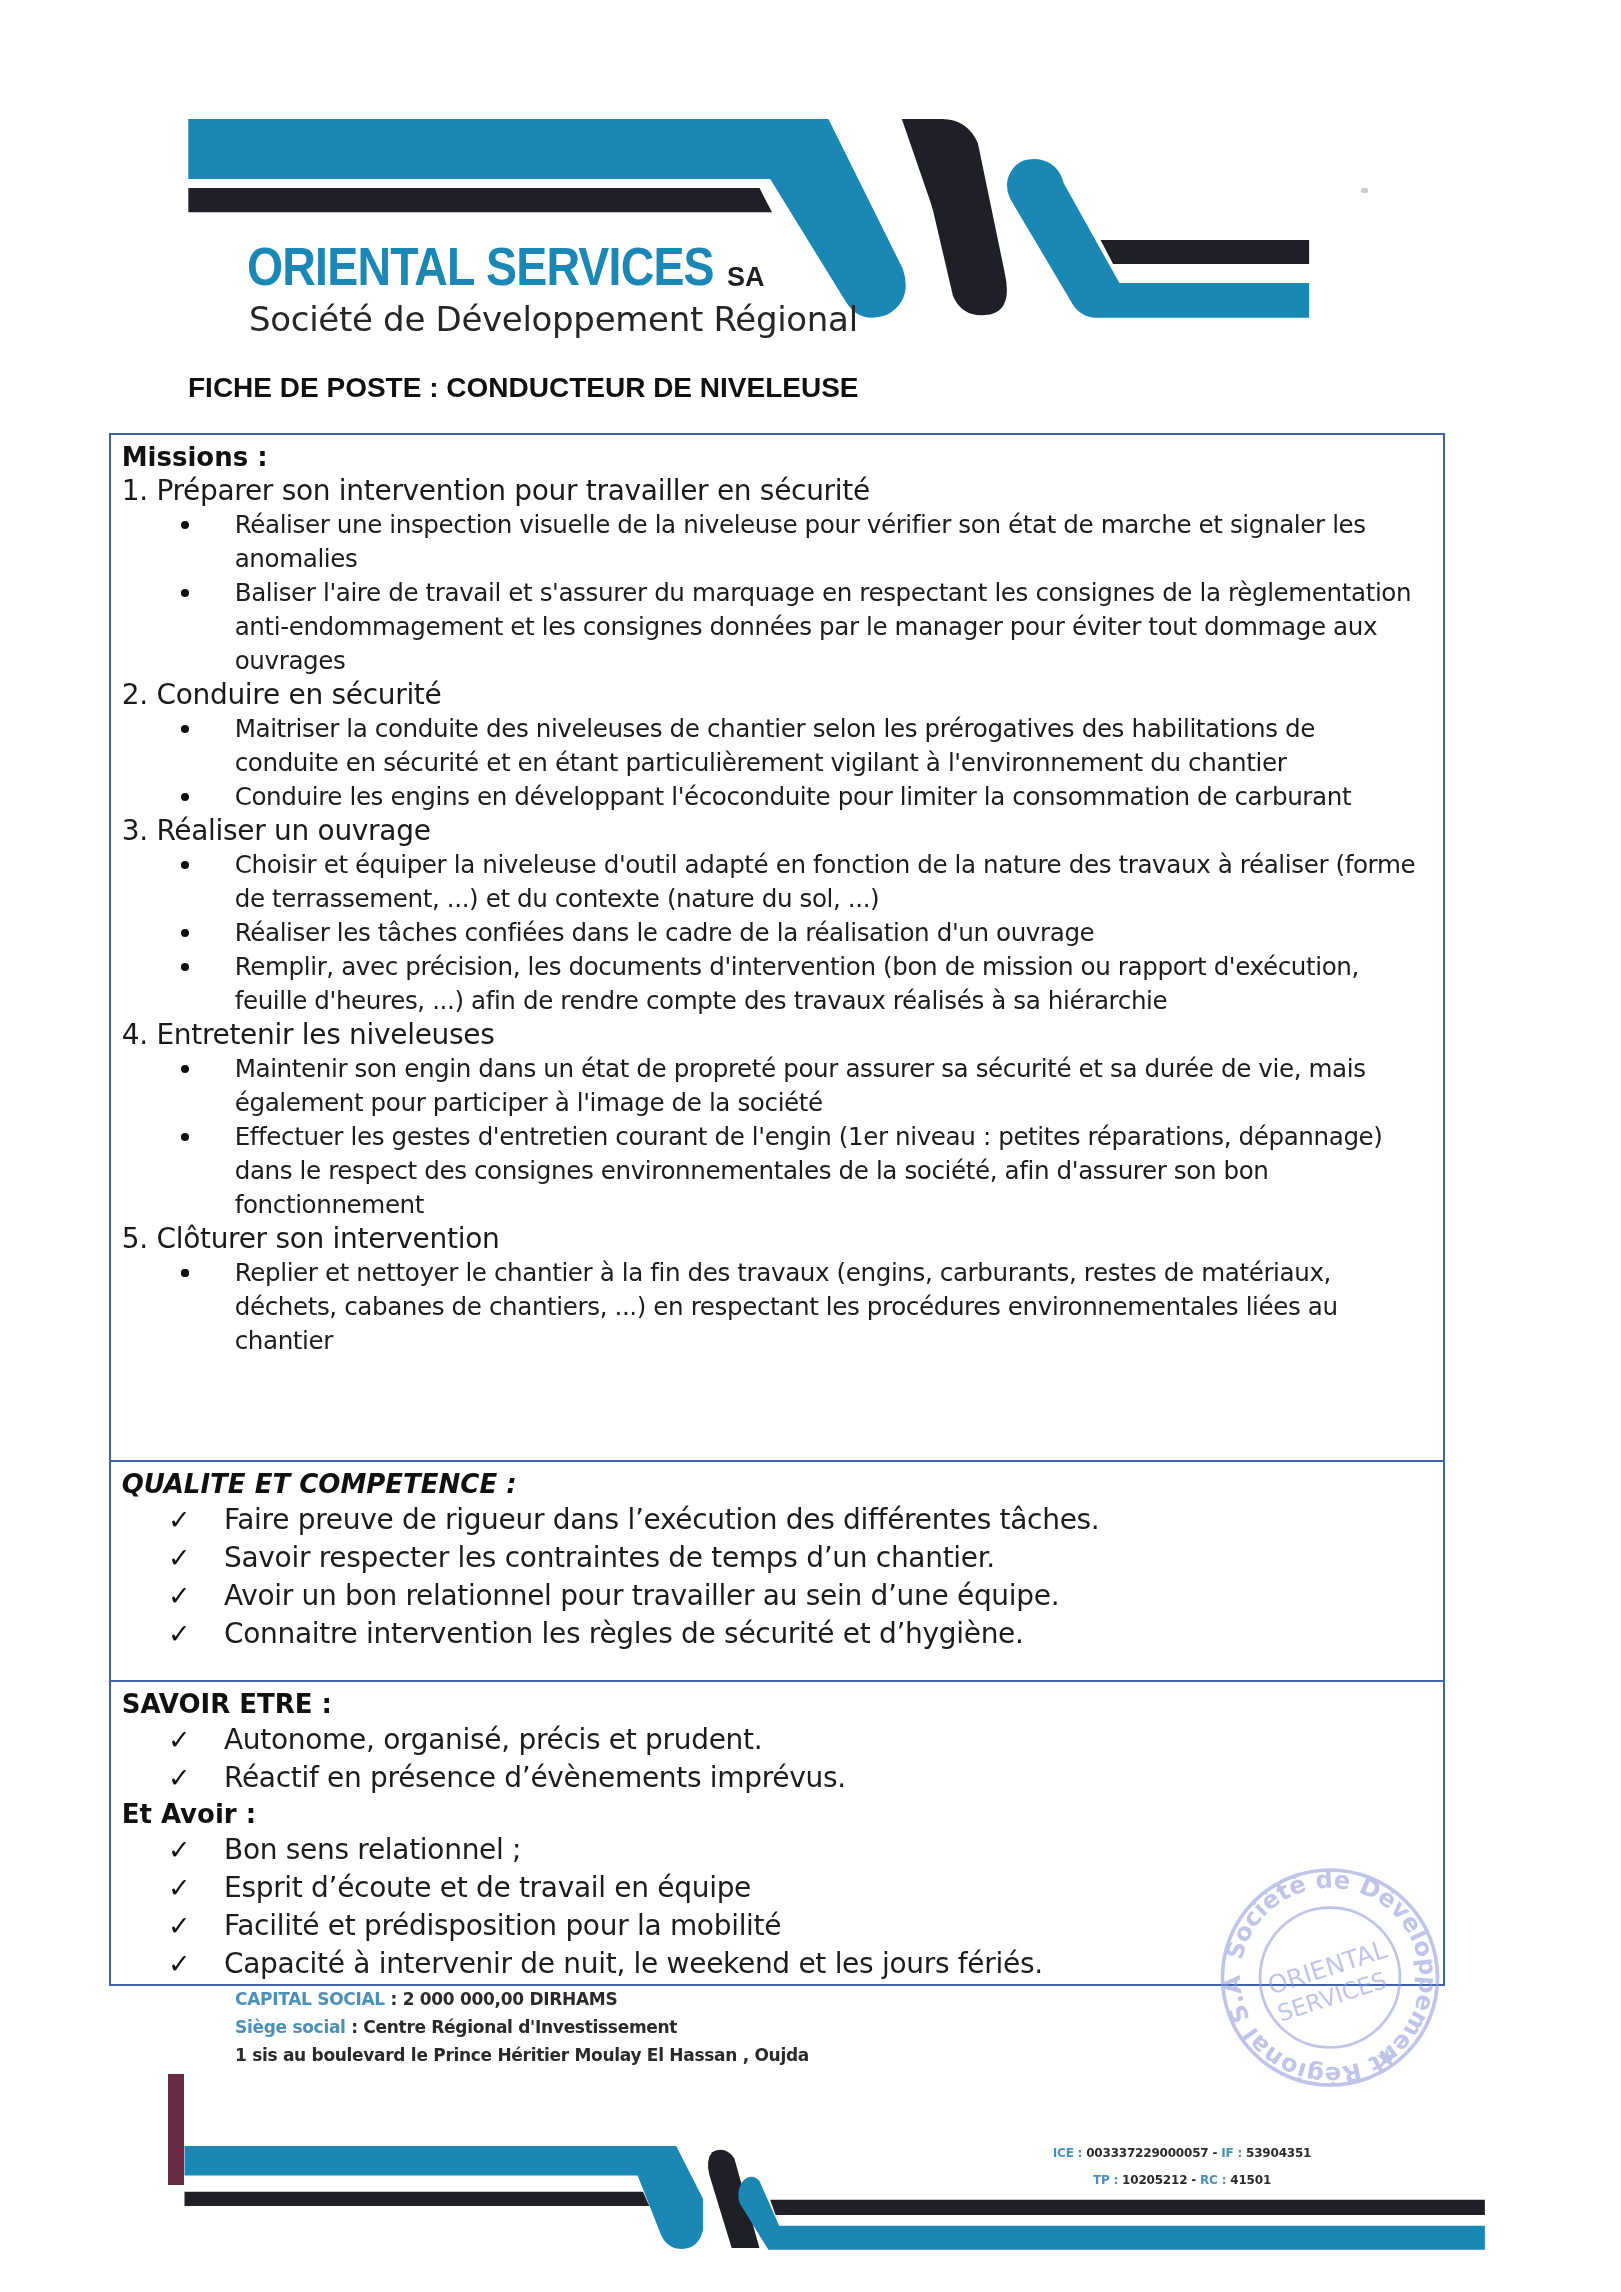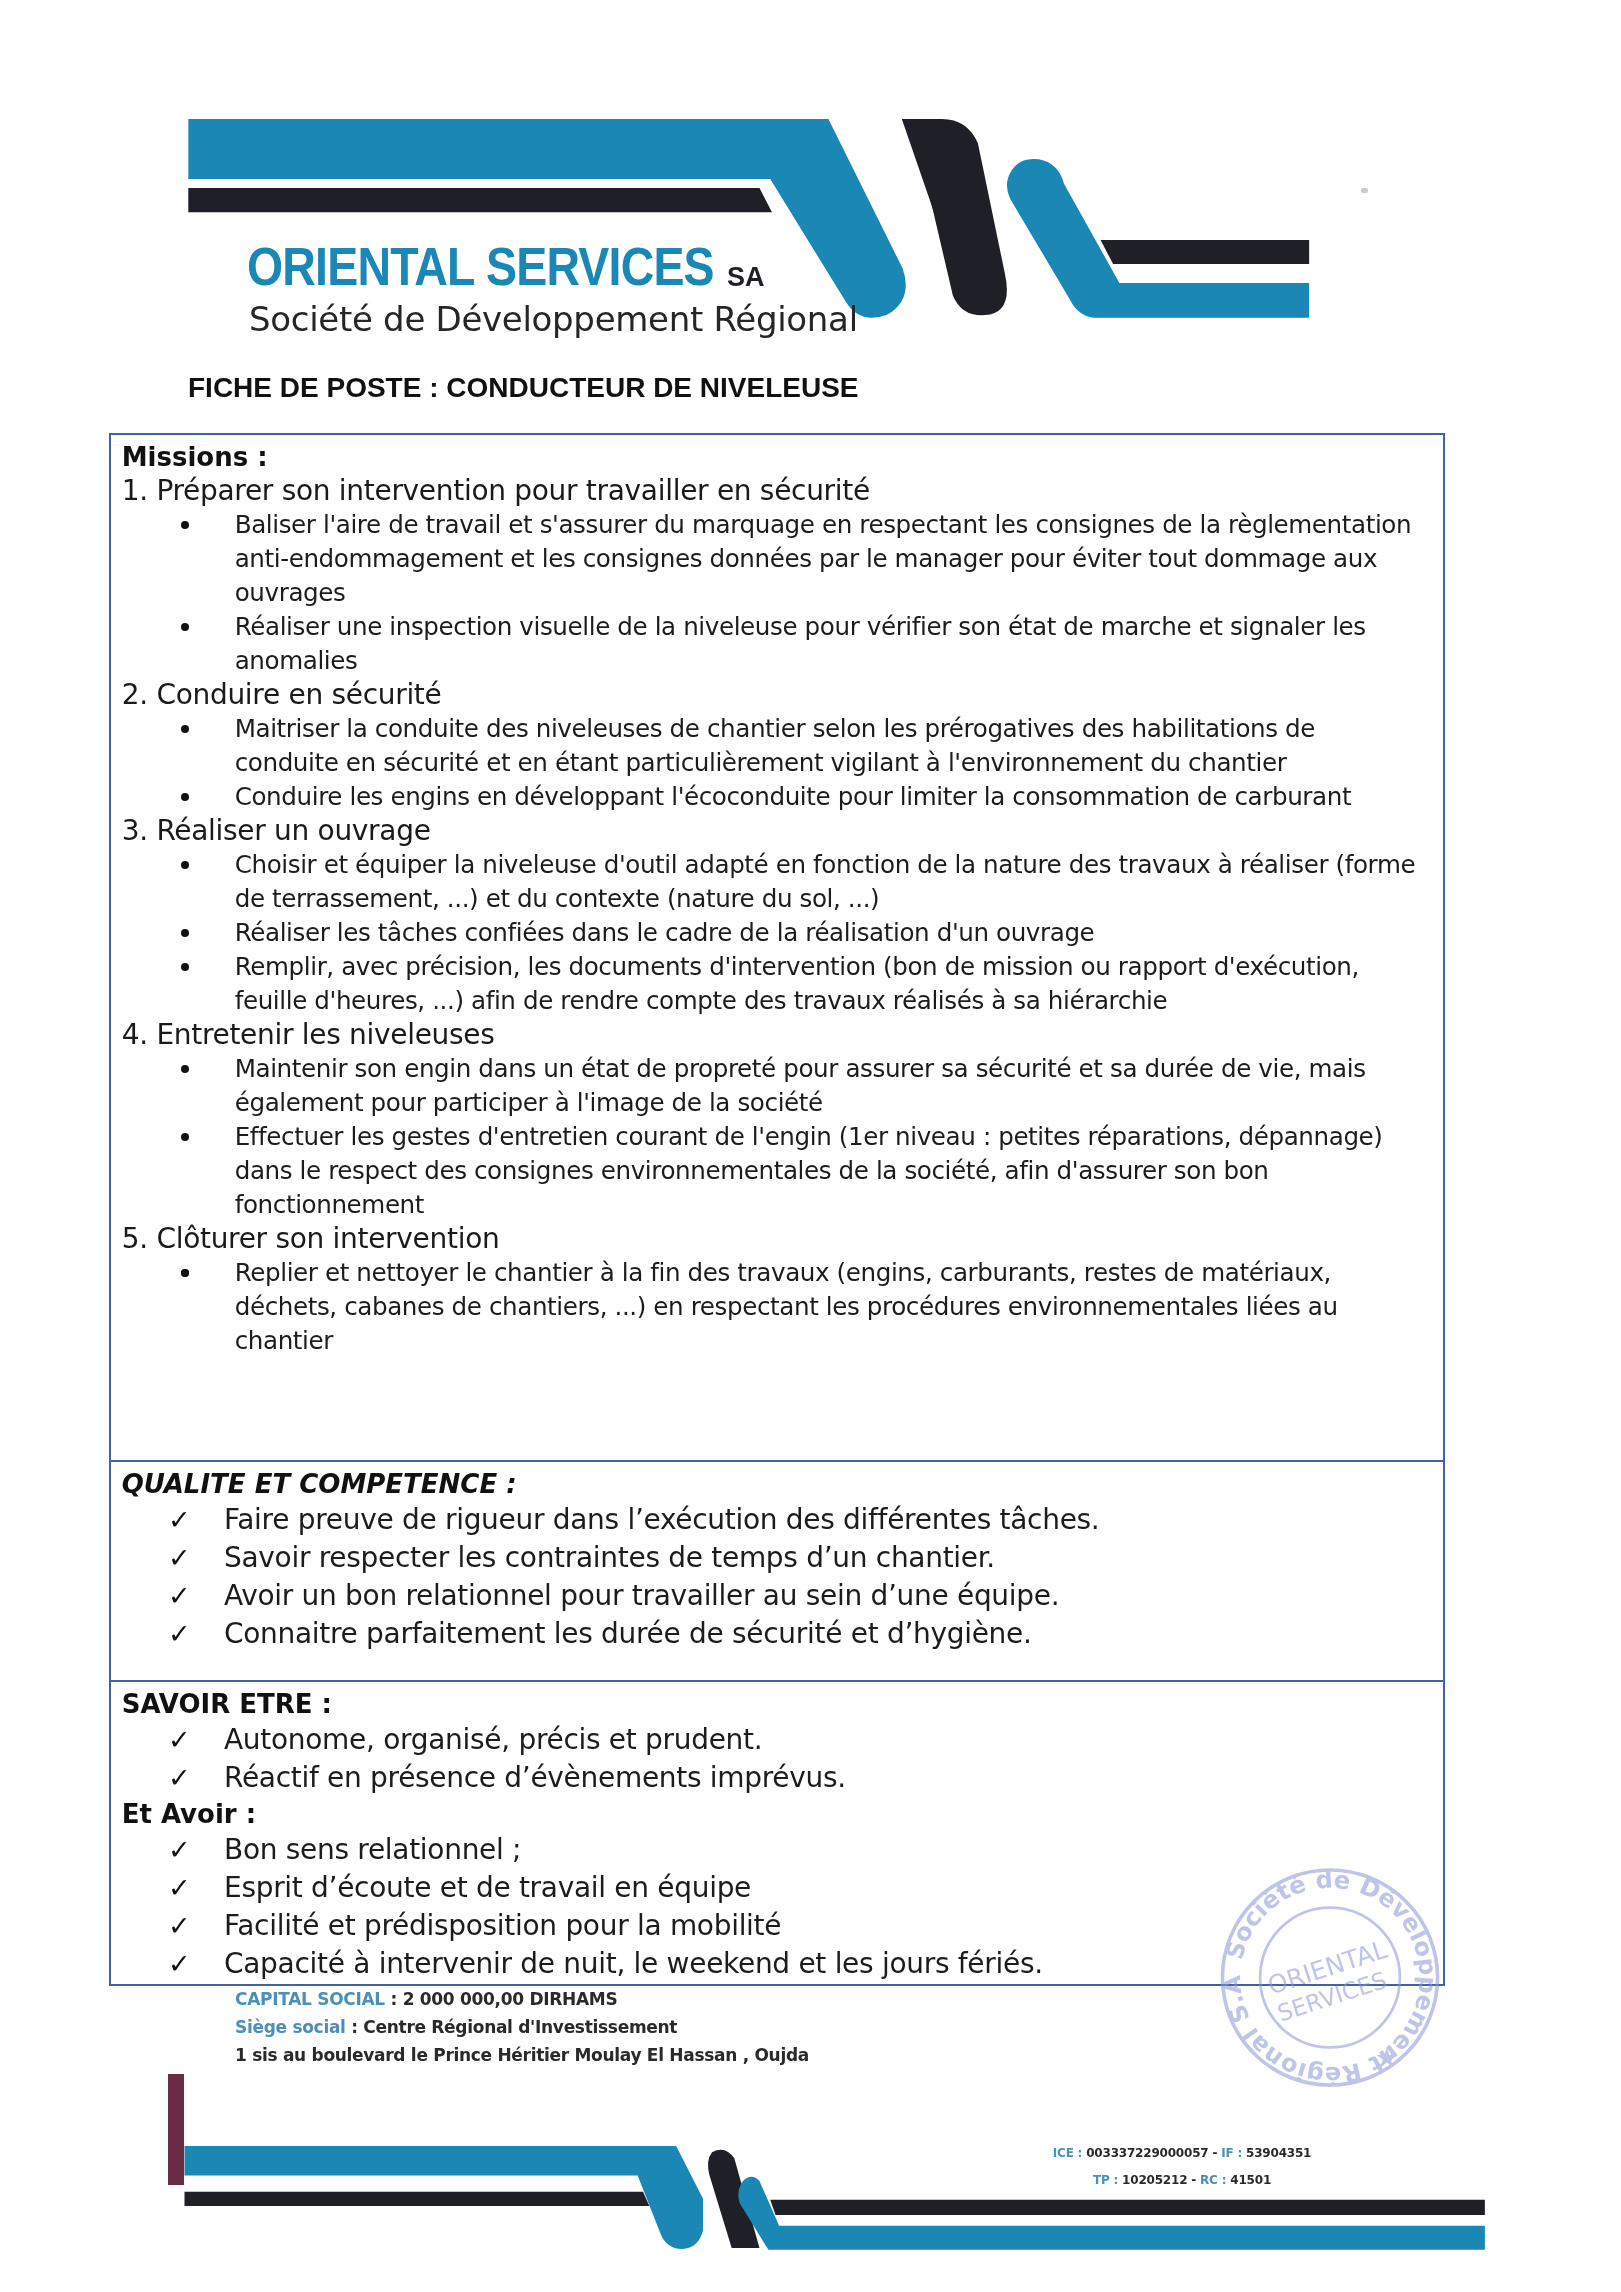--- a/index.html
+++ b/index.html
@@ -120,22 +120,22 @@
 <div class="doc-title">FICHE DE POSTE : CONDUCTEUR DE NIVELEUSE</div>
 
 <div class="box">
 
   <div class="section sec-missions">
     <div class="sec-head">Missions :</div>
 
     <div class="mission">
       <div class="mission-title">1. Préparer son intervention pour travailler en sécurité</div>
       <ul class="bullets">
+        <li><span class="dot"></span><span>Réaliser une inspection visuelle de la niveleuse pour vérifier son état de marche et signaler les anomalies</span></li>
         <li><span class="dot"></span><span>Baliser l'aire de travail et s'assurer du marquage en respectant les consignes de la règlementation anti-endommagement et les consignes données par le manager pour éviter tout dommage aux ouvrages</span></li>
-        <li><span class="dot"></span><span>Réaliser une inspection visuelle de la niveleuse pour vérifier son état de marche et signaler les anomalies</span></li>
       </ul>
     </div>
 
     <div class="mission">
       <div class="mission-title">2. Conduire en sécurité</div>
       <ul class="bullets">
         <li><span class="dot"></span><span>Maitriser la conduite des niveleuses de chantier selon les prérogatives des habilitations de conduite en sécurité et en étant particulièrement vigilant à l'environnement du chantier</span></li>
         <li><span class="dot"></span><span>Conduire les engins en développant l'écoconduite pour limiter la consommation de carburant</span></li>
       </ul>
     </div>
@@ -165,21 +165,21 @@
       </ul>
     </div>
   </div>
 
   <div class="section sec-qualite">
     <div class="sec-head italic">QUALITE ET COMPETENCE :</div>
     <ul class="checks">
       <li><span class="tick">✓</span><span>Faire preuve de rigueur dans l’exécution des différentes tâches.</span></li>
       <li><span class="tick">✓</span><span>Savoir respecter les contraintes de temps d’un chantier.</span></li>
       <li><span class="tick">✓</span><span>Avoir un bon relationnel pour travailler au sein d’une équipe.</span></li>
-      <li><span class="tick">✓</span><span>Connaitre parfaitement les durée de sécurité et d’hygiène.</span></li>
+      <li><span class="tick">✓</span><span>Connaitre intervention les règles de sécurité et d’hygiène.</span></li>
     </ul>
   </div>
 
   <div class="section sec-savoir">
     <div class="sec-head">SAVOIR ETRE :</div>
     <ul class="checks">
       <li><span class="tick">✓</span><span>Autonome, organisé, précis et prudent.</span></li>
       <li><span class="tick">✓</span><span>Réactif en présence d’évènements imprévus.</span></li>
     </ul>
     <div class="sec-head" style="margin-top:0">Et Avoir :</div>

